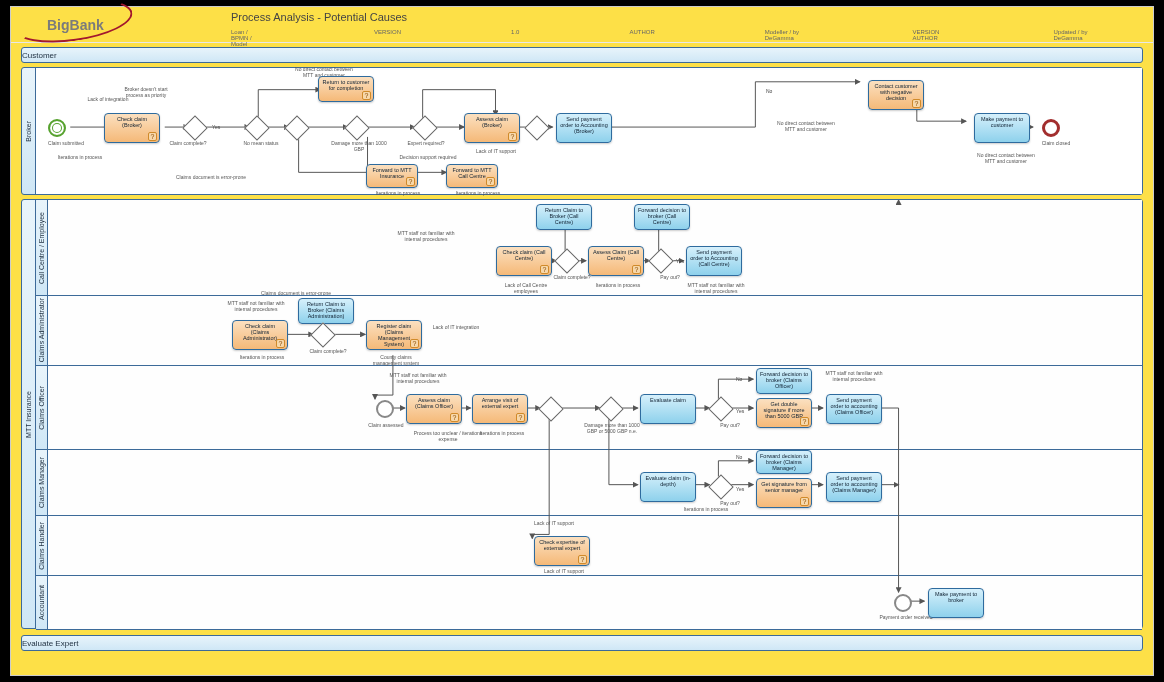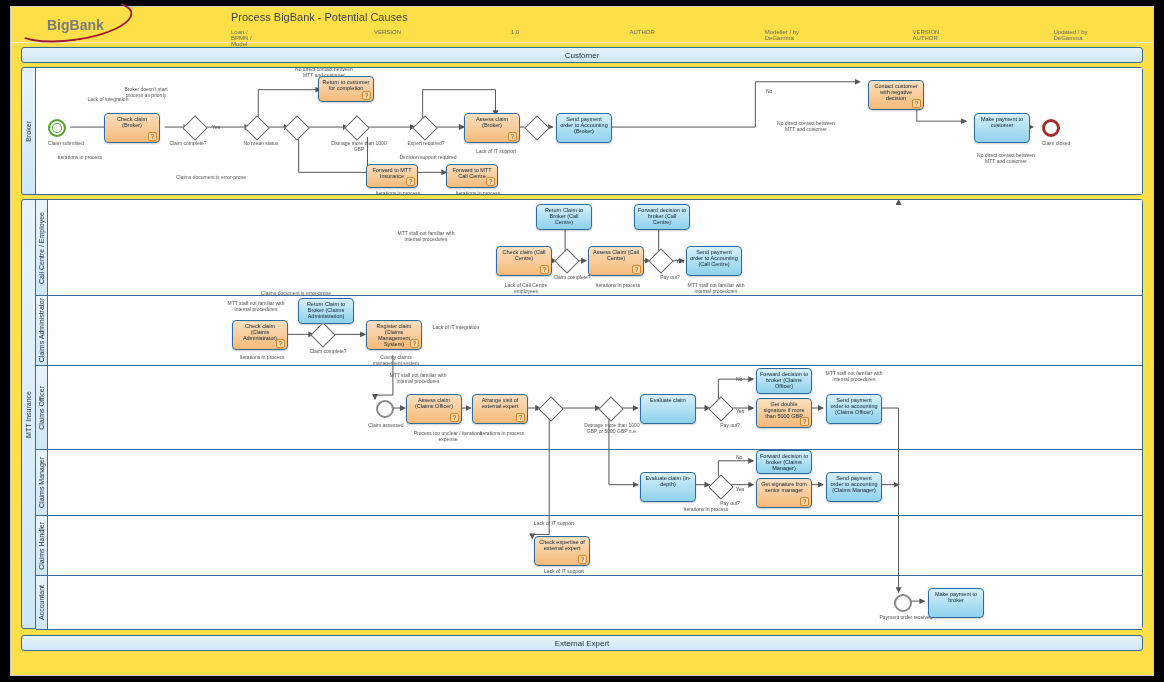--- a/index.html
+++ b/index.html
@@ -7,21 +7,21 @@
   .sheet{position:absolute;left:10px;top:6px;width:1144px;height:670px;background:#fde047;border:1px solid #ccc}
   .hdr{position:absolute;left:0;top:0;width:100%;height:36px;border-bottom:1px solid #e8e8e8}
   .logo{position:absolute;left:8px;top:2px;width:130px;height:30px}
   .logo .arc{position:absolute;width:120px;height:40px;border:2px solid #a2182e;border-radius:60px/20px;border-top-color:transparent;border-left-color:transparent;top:-8px;left:-6px;transform:rotate(-8deg)}
   .logo span{font-size:14px;font-weight:600;color:#7b7b7b;position:absolute;top:8px;left:28px}
   .title{position:absolute;left:220px;top:4px;font-size:11px;color:#444}
   .metarow{position:absolute;top:22px;left:220px;font-size:6px;color:#666;width:860px;display:flex;gap:110px}
   .pool{position:absolute;left:10px;right:10px;border:1px solid #3c6a99;border-radius:3px;background:linear-gradient(#e8f4fb,#cfe7f6)}
   .pool-v{width:14px;height:100%;position:absolute;left:0;top:0;border-right:1px solid #3c6a99;display:flex;align-items:center;justify-content:center}
   .pool-v span, .lane-v span{writing-mode:vertical-rl;transform:rotate(180deg);font-size:7px;color:#234}
-  .plain{position:absolute;left:10px;right:10px;height:16px;border:1px solid #3c6a99;border-radius:3px;background:linear-gradient(#e8f4fb,#cfe7f6);text-align:center;font-size:8px;color:#234;line-height:16px}
+  .plain{position:absolute;left:10px;right:10px;height:16px;border:1px solid #3c6a99;border-radius:3px;background:linear-gradient(#e8f4fb,#cfe7f6);font-size:8px;color:#234;line-height:16px}
   .lanes{position:absolute;left:14px;right:0;top:0;bottom:0;background:#fff}
   .lane{position:absolute;left:0;right:0;border-bottom:1px solid #3c6a99;background:#fefefe}
   .lane:last-child{border-bottom:none}
   .lane-v{position:absolute;left:0;top:0;width:12px;height:100%;border-right:1px solid #3c6a99;background:linear-gradient(#e8f4fb,#cfe7f6);display:flex;align-items:center;justify-content:center}
   .task{position:absolute;width:56px;height:30px;border:1px solid #2e6b9e;border-radius:4px;background:linear-gradient(#d6f0fb,#8ed1ec);font-size:5.5px;color:#123;text-align:center;padding:2px 3px;box-shadow:0 1px 2px rgba(0,0,0,.2);z-index:3}
   .task.cause{background:linear-gradient(#fbe0c0,#f5b978)}
   .task .q{position:absolute;right:2px;bottom:1px;width:9px;height:9px;border:1px solid #d08a2a;background:#f7d7a9;color:#8a4a00;font-size:7px;line-height:8px;border-radius:2px;text-align:center}
   .gw{position:absolute;width:18px;height:18px;background:#fff;border:1px solid #666;transform:rotate(45deg);z-index:3}
   .gw::after{content:"";position:absolute;inset:3px;border:0}
   .ev{position:absolute;width:18px;height:18px;border-radius:50%;background:#fff;z-index:3}
@@ -35,21 +35,21 @@
 </head>
 <body>
 
 <div class="sheet">
 
   <div class="hdr">
     <div class="logo">
       <div class="arc"></div>
         <span>BigBank</span>
     </div>
-    <div class="title">Process BigBank - Potential Causes</div>
+    <div class="title">Process Analysis - Potential Causes</div>
     <div class="metarow">
       <span>Loan / BPMN / Model</span>
       <span>VERSION</span>
       <span>1.0</span>
       <span>AUTHOR</span>
       <span>Modeller / by DeGamma</span>
       <span>VERSION AUTHOR</span>
       <span>Updated / by DeGamma</span>
     </div>
   </div>
@@ -259,15 +259,15 @@
           <path d="M846 209 H866 V394"></path>
             <path d="M846 286 H866"></path>
           <path d="M876 403 H892"></path>
 
           <path d="M866 4 V0"></path>
         </g>
       </svg>
     </div>
   </div>
 
-  <div class="plain" style="top:628px">External Expert</div>
+  <div class="plain" style="top:628px">Evaluate Expert</div>
 
 </div>
 
 </body></html>

